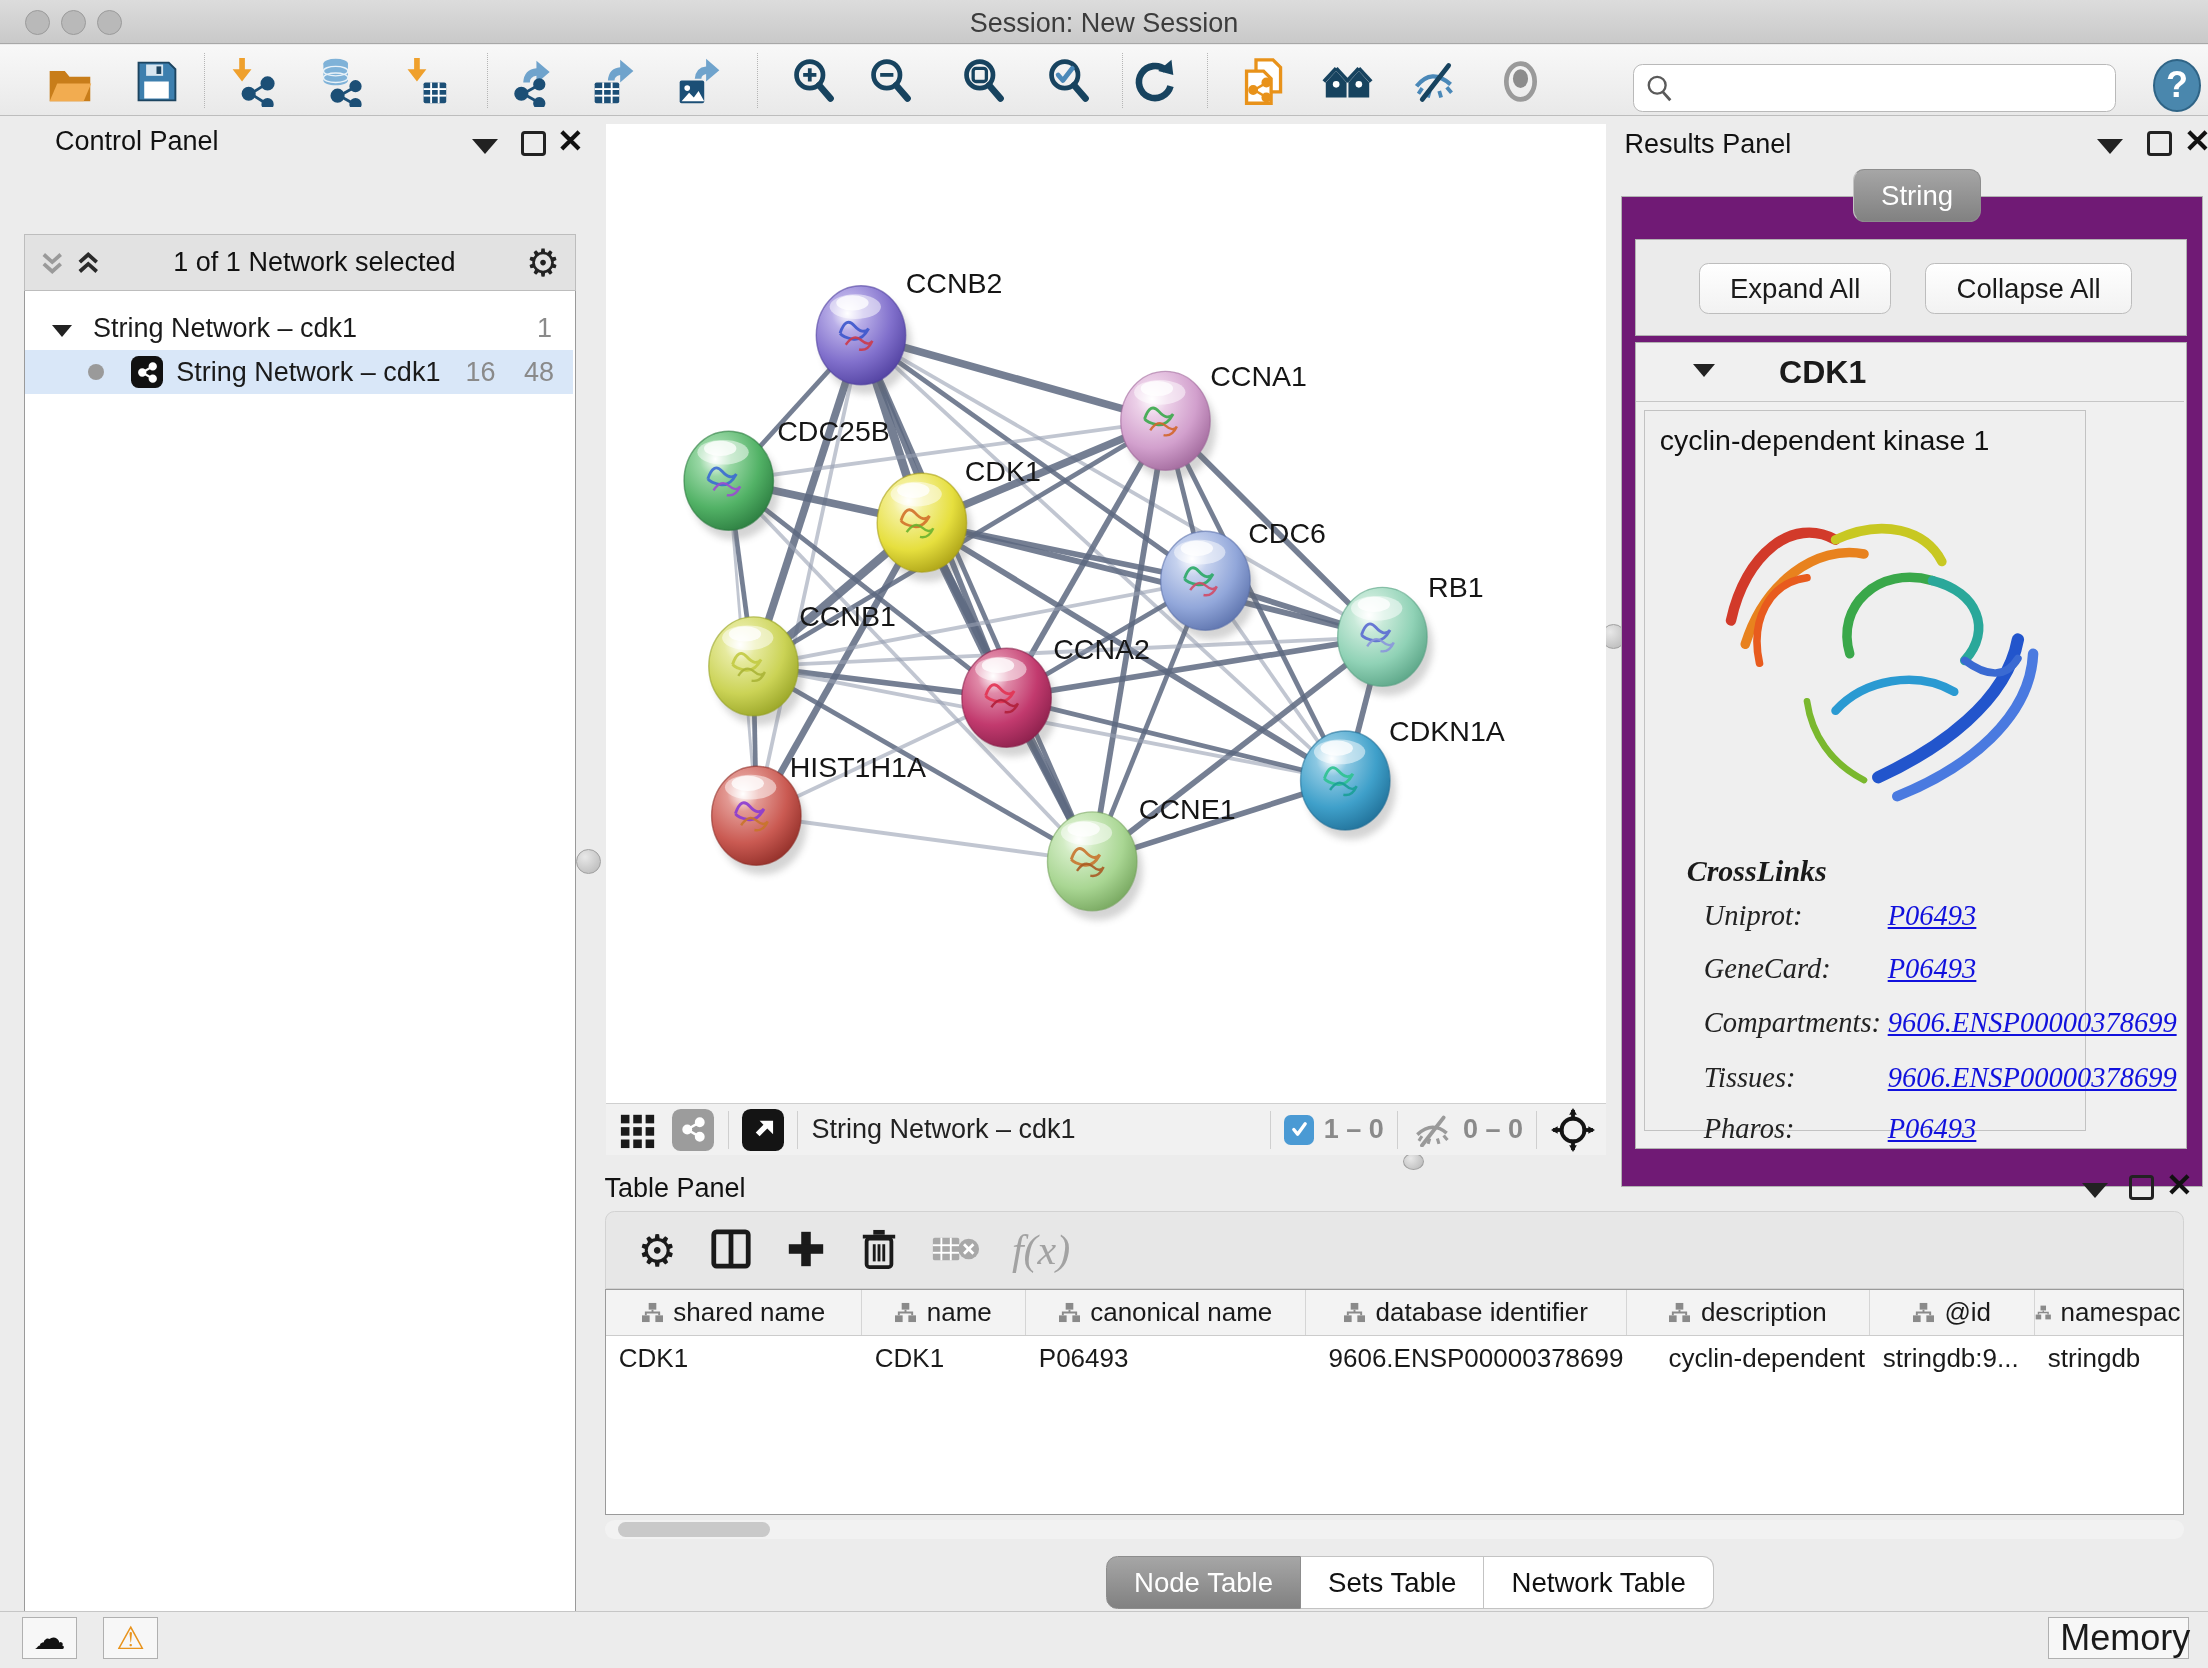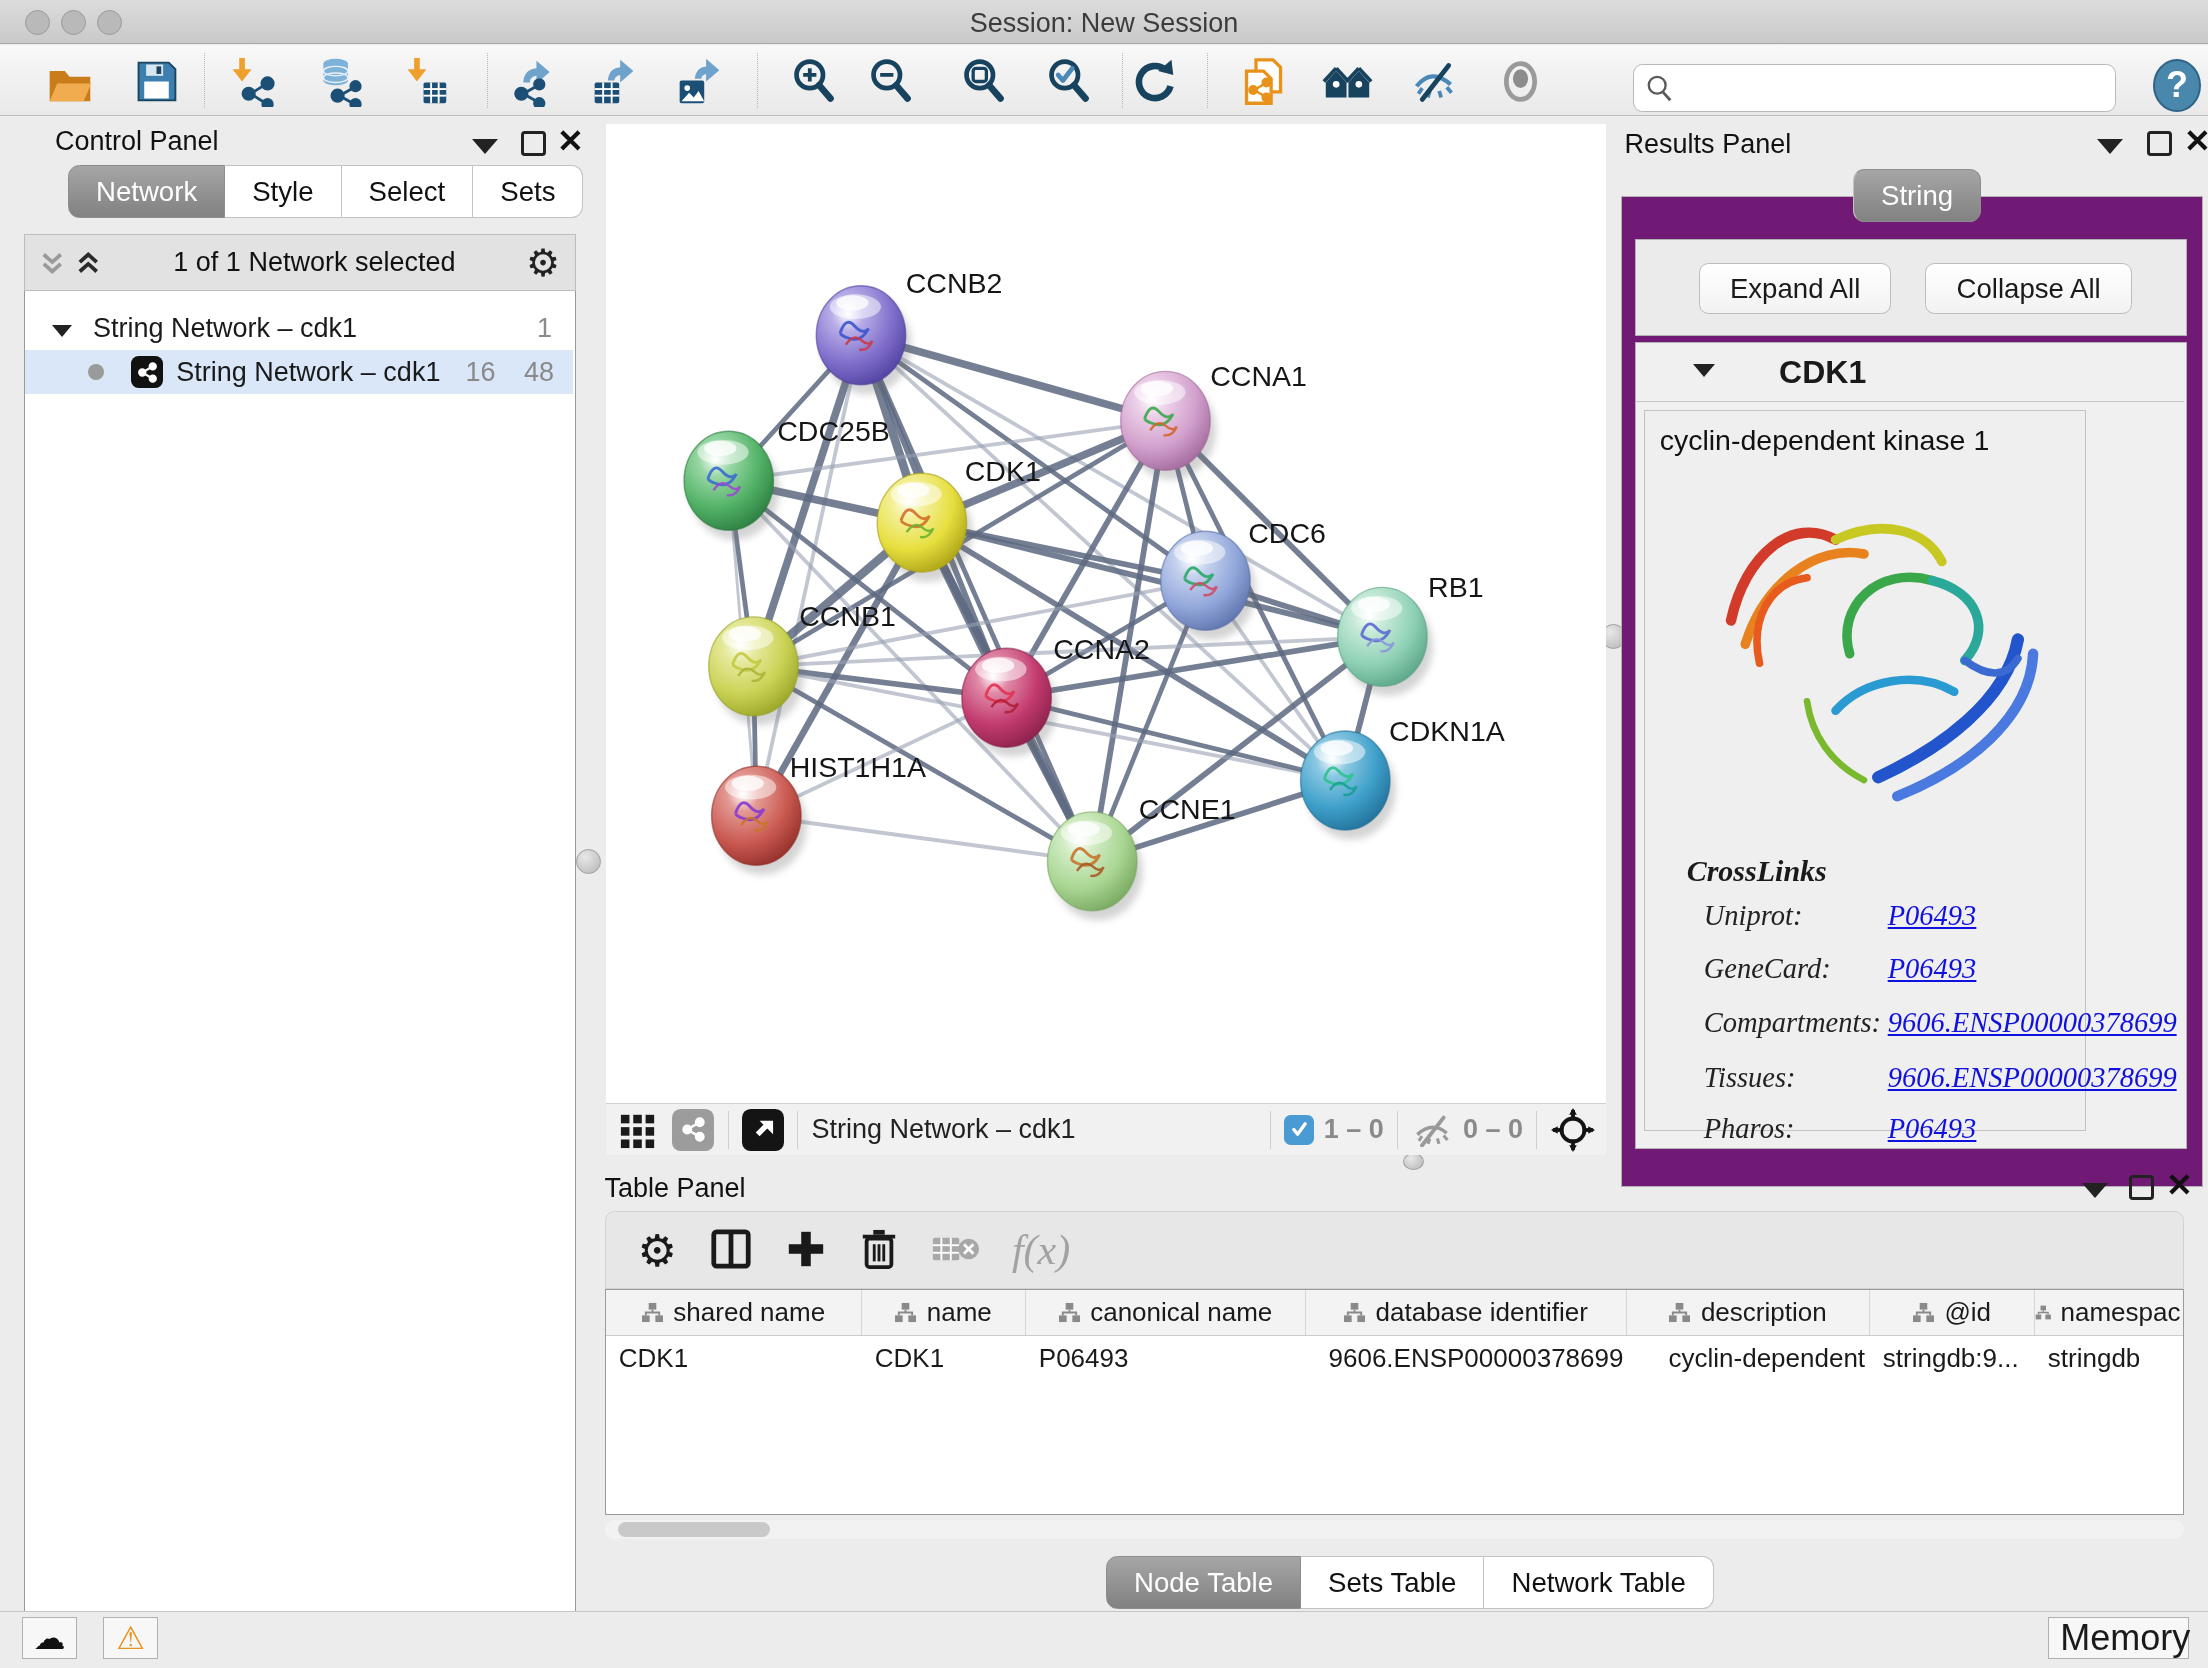--- a/index.html
+++ b/index.html
@@ -297,26 +297,20 @@
   </span>
   <span class="helpbtn">?</span>
 </div>
 
 <div class="control-panel">
   <div class="cp-head panel-title">Control Panel</div>
   <span class="pn-ico tri-down" style="left:472px; top:23px"></span>
   <span class="pn-ico float-sq" style="left:521px; top:15px"></span>
   <span class="pn-ico close-x" style="left:557px; top:13.3px">✕</span>
 
-  <div class="cp-tabs seg">
-    <div class="tab sel">Network</div>
-    <div class="tab">Style</div>
-    <div class="tab">Select</div>
-    <div class="tab">Sets</div>
-  </div>
 
   <div class="cp-bar">
     <svg width="28.5" height="32" viewBox="0 0 30 34" style="margin-left:13.3px">
         <g fill="none" stroke="#9a9a9a" stroke-width="4">
           <polyline points="6,8 15,16 24,8"></polyline>
           <polyline points="6,18 15,26 24,18"></polyline>
         </g>
       </svg>
     <svg width="28.5" height="32" viewBox="0 0 30 34" style="margin-left:7.6px">
         <g fill="none" stroke="#2a2a2a" stroke-width="4">

